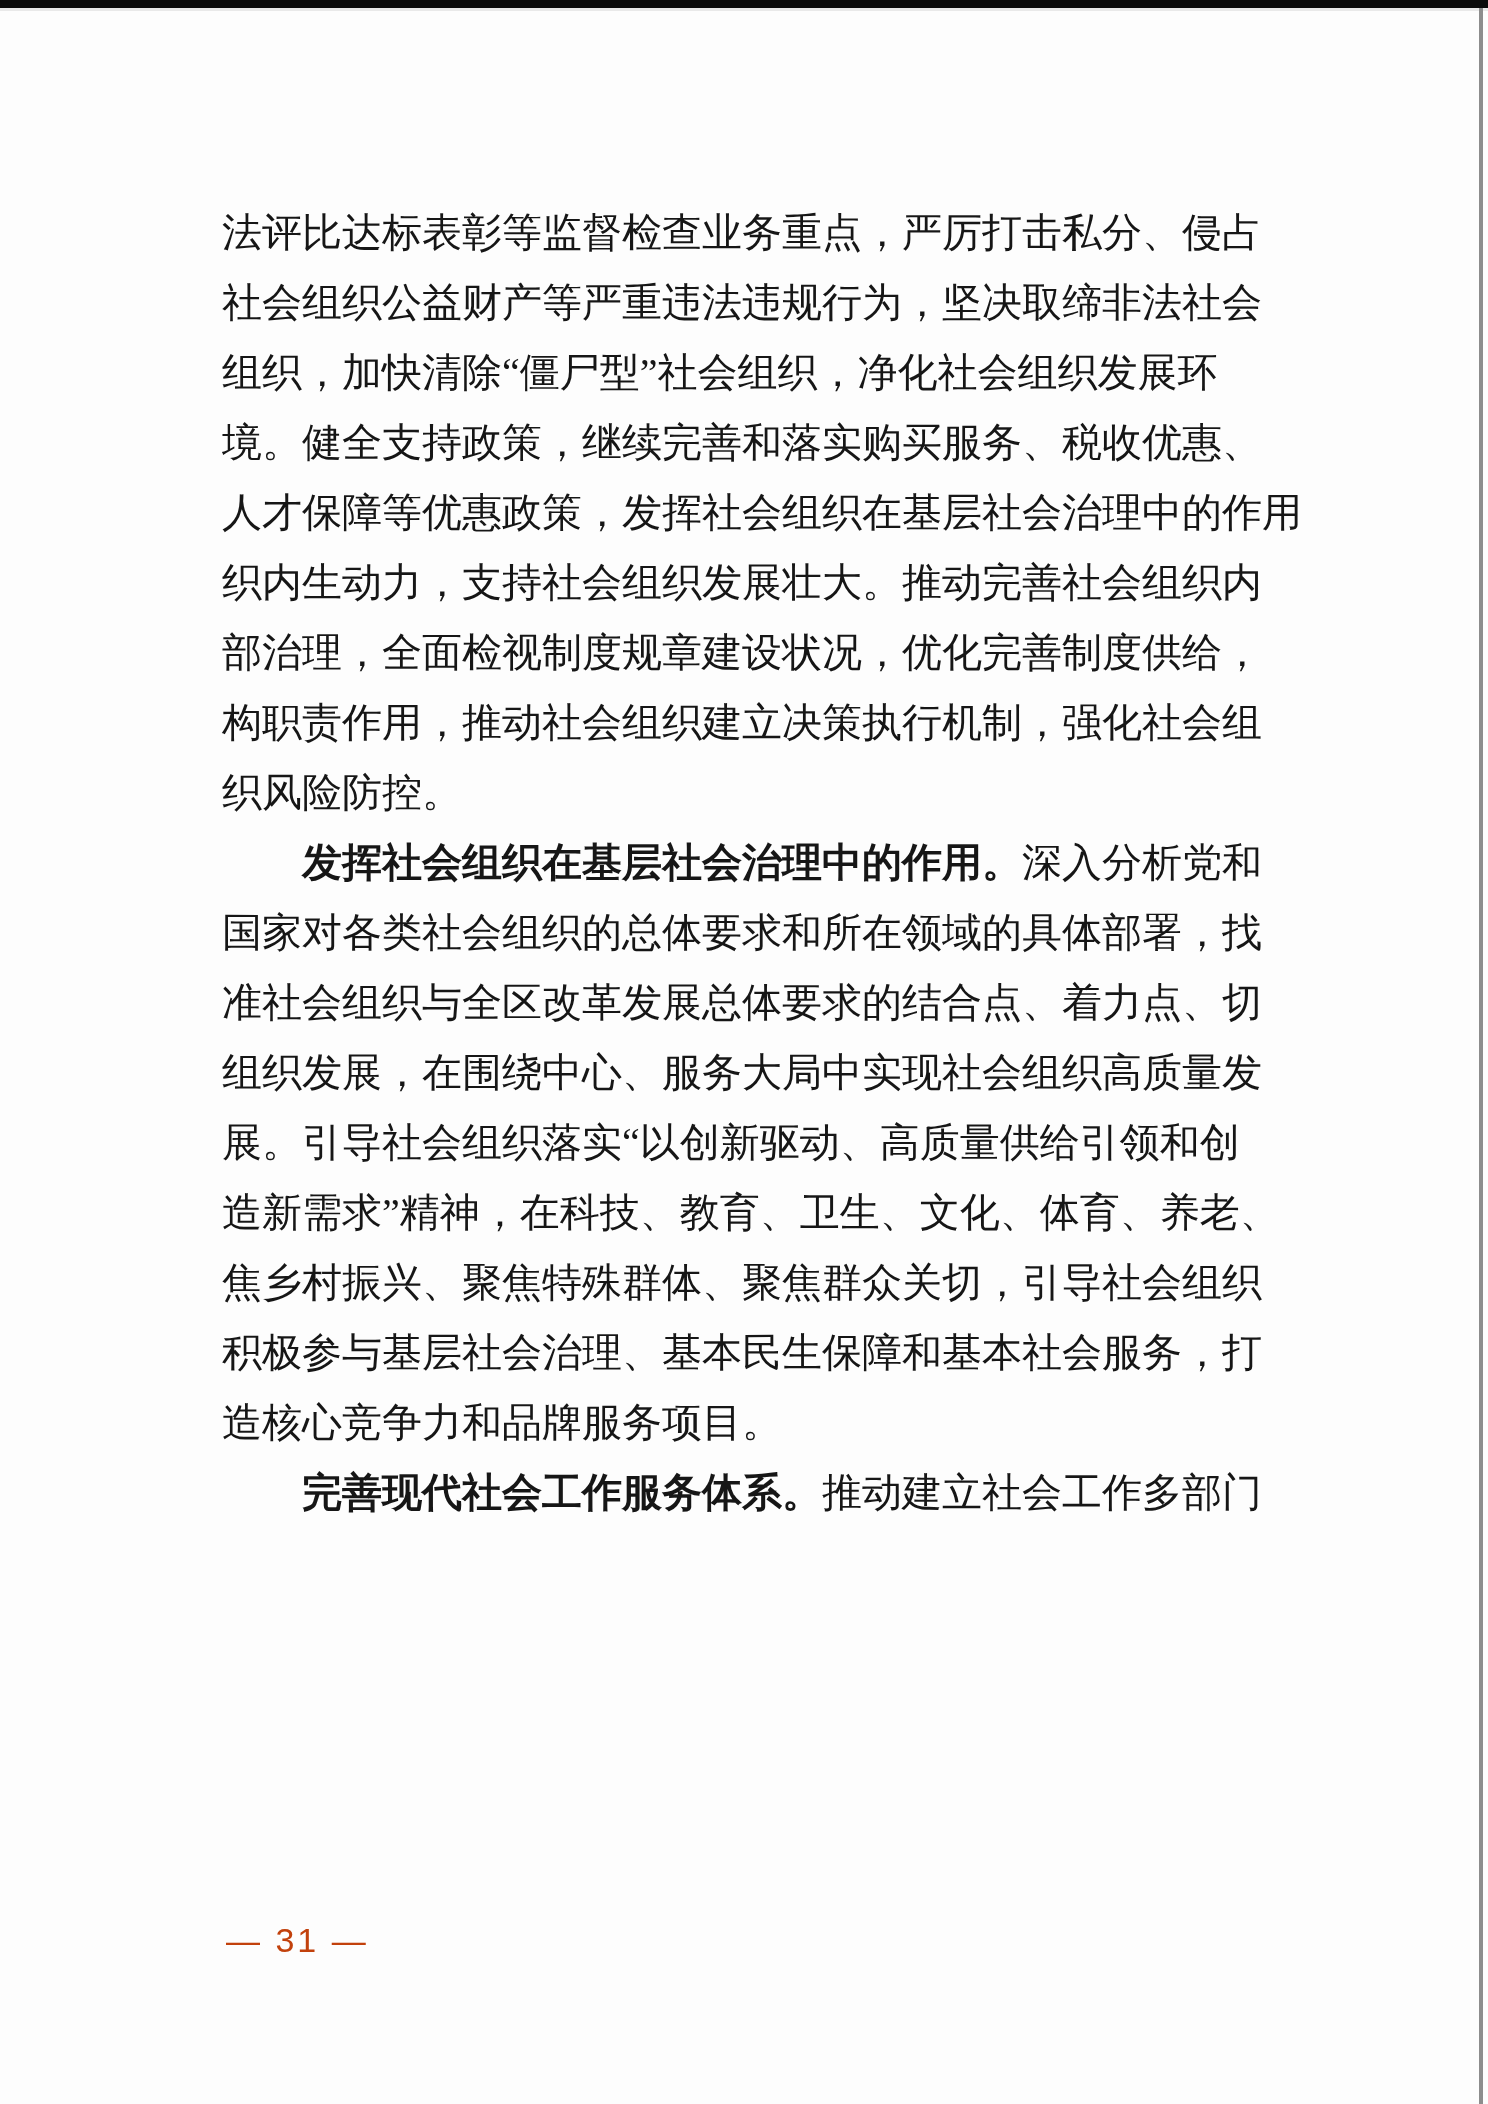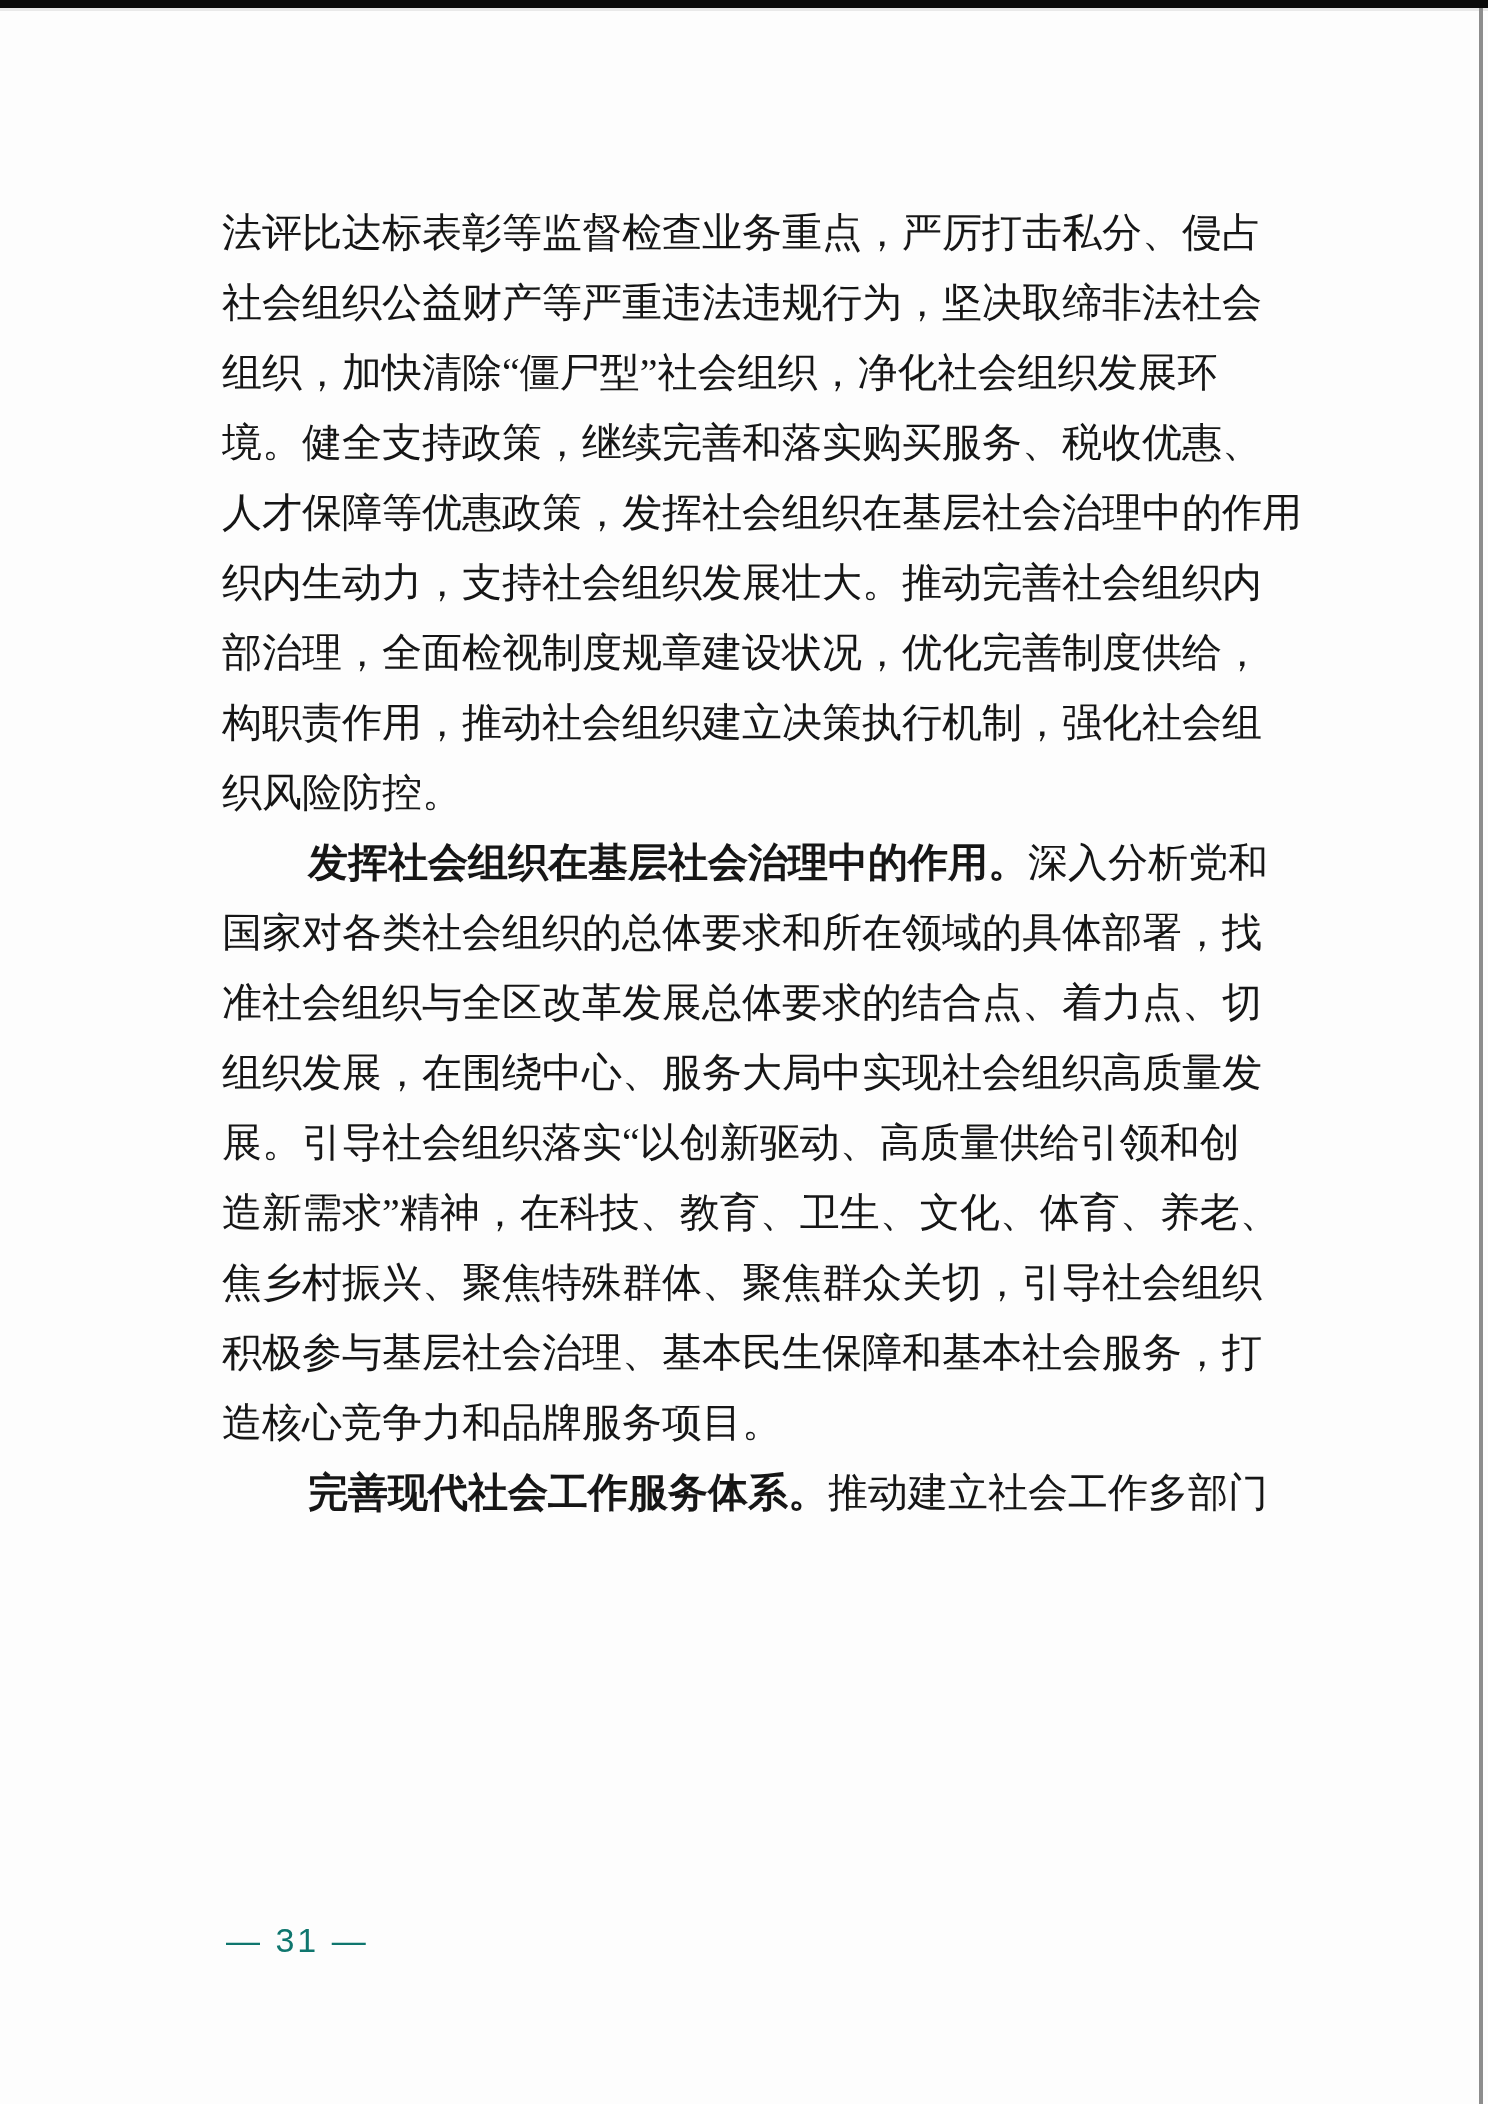--- a/index.html
+++ b/index.html
@@ -17,26 +17,26 @@
   .right-line{position:absolute;top:8px;left:1479px;width:4px;height:2096px;background:#8d8d8d;}
   .text-block{position:absolute;left:222px;top:198px;width:1040px;}
   .line{
     height:70px;line-height:70px;
     font-size:40px;
     white-space:nowrap;
     letter-spacing:0;
   }
   .line.indent{padding-left:80px;}
   .line.heading{text-align:center;word-spacing:0.35em;}
-  .lead{font-weight:bold;margin-left:6px;}
+  .lead{font-weight:bold;}
   .page-number{
     position:absolute;left:226px;top:1921px;
     font-size:34px;
     font-family:"Liberation Sans","DejaVu Sans",sans-serif;
-    color:#0f766e;
+    color:#c2410c;
     letter-spacing:3px;
   }
 </style>
 </head>
 <body>
 
 <div class="page">
   <div class="top-bar"></div>
   <div class="top-bar-shadow"></div>
   <div class="right-line"></div>

